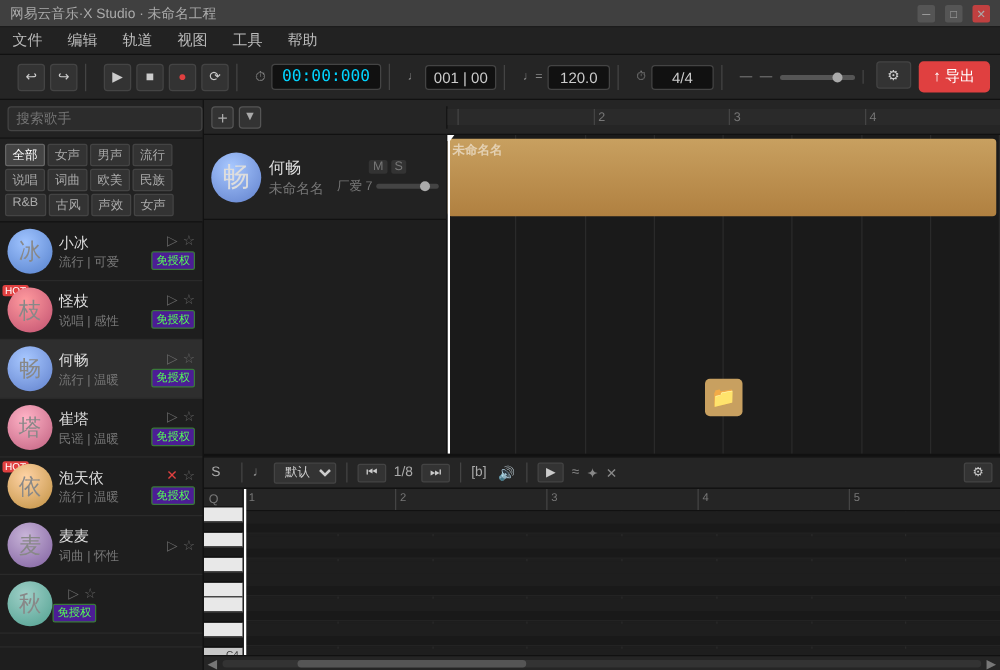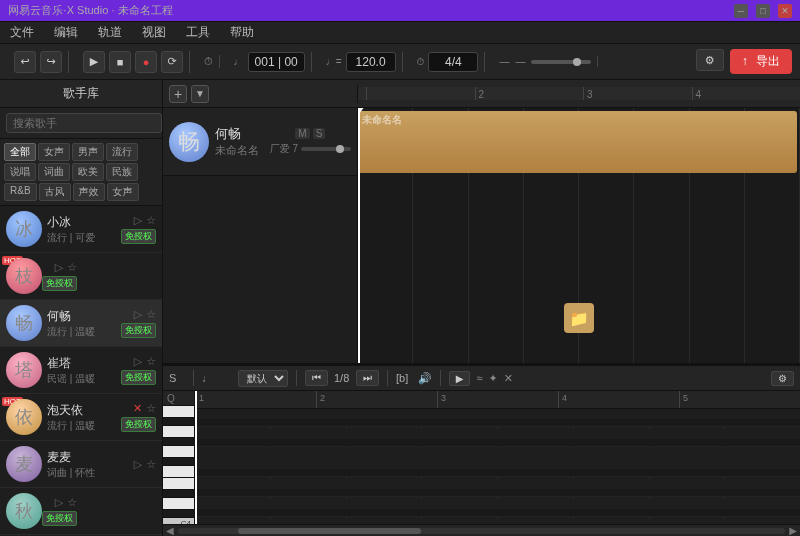--- a/index.html
+++ b/index.html
@@ -10,21 +10,21 @@
       font-family: 'Microsoft YaHei', Arial, sans-serif;
       font-size: 12px;
       color: #ccc;
       overflow: hidden;
       user-select: none;
     }
 
     
     #title-bar {
       height: 22px;
-      background: #6d28d9;
+      background: #404040;
       display: flex;
       align-items: center;
       padding: 0 8px;
       font-size: 11px;
       color: #aaa;
       border-bottom: 1px solid #111;
     }
     #title-bar .title-text { flex: 1; }
     #title-bar .win-controls { display: flex; gap: 8px; }
     #title-bar .win-btn {
@@ -100,21 +100,20 @@
 
     .export-btn {
       background: #e04040;
       border: none;
       border-radius: 4px;
       color: white;
       padding: 4px 12px;
       cursor: pointer;
       font-size: 12px;
       margin-left: auto;
-      font-family: Liberation Mono, monospace;
     }
 
     
     #main-layout {
       display: flex;
       height: calc(536px - 80px);
     }
 
     
     #singer-panel {
@@ -234,21 +233,21 @@
       align-items: flex-end;
       gap: 2px;
     }
     .singer-action-row {
       display: flex; gap: 4px;
     }
     .singer-icon { font-size: 11px; color: #666; cursor: pointer; }
 
     .free-badge {
       font-size: 9px;
-      background: #404040;
+      background: #4c1d95;
       color: #5f5;
       border-radius: 2px;
       padding: 0 3px;
       border: 1px solid #3a7a3a;
     }
     .hot-badge {
       position: absolute;
       top: 3px; left: 2px;
       font-size: 8px;
       background: #e04040;
@@ -469,21 +468,20 @@
       cursor: pointer;
     }
     .pr-select {
       background: #333;
       border: 1px solid #444;
       border-radius: 2px;
       color: #ccc;
       font-size: 10px;
       padding: 1px 4px;
       cursor: pointer;
-      margin-left: 19px;
     }
     .pr-divider {
       width: 1px; height: 16px;
       background: #444;
       margin: 0 2px;
     }
 
     #piano-roll-content {
       flex: 1;
       display: flex;
@@ -624,20 +622,21 @@
     <div class="tb-btn">↪</div>
   </div>
   <div class="toolbar-section">
     <div class="tb-btn">▶</div>
     <div class="tb-btn">■</div>
     <div class="tb-btn" style="color:#e04040;">●</div>
     <div class="tb-btn">⟳</div>
   </div>
   <div class="toolbar-section">
     <span style="font-size:11px;color:#888;">⏱</span>
+    <div class="time-display">00:00:000</div>
   </div>
   <div class="toolbar-section">
     <span style="font-size:10px;color:#888;">♩</span>
     <div class="bpm-display">001 | 00</div>
   </div>
   <div class="toolbar-section">
     <span style="font-size:10px;color:#888;">♩=</span>
     <div class="bpm-display">120.0</div>
   </div>
   <div class="toolbar-section">
@@ -653,23 +652,20 @@
   </div>
   <div style="margin-left:auto;display:flex;gap:6px;">
     <div class="tb-btn" style="width:28px;">⚙</div>
     <button class="export-btn">↑ 导出</button>
   </div>
 </div>
 
 <div id="main-layout">
 
   <div id="singer-panel">
-    <div id="singer-panel-header">
-      <span>歌手库</span>
-    </div>
     <div id="search-box">
       <input id="search-input" type="text" placeholder="搜索歌手" style="">
       <span style="color:#666;font-size:12px;">☆</span>
     </div>
     <div id="filter-tags">
       <span class="filter-tag active">全部</span>
       <span class="filter-tag">女声</span>
       <span class="filter-tag">男声</span>
       <span class="filter-tag">流行</span>
       <span class="filter-tag">说唱</span>
@@ -697,20 +693,24 @@
             <span class="singer-icon">☆</span>
           </div>
           <span class="free-badge">免授权</span>
         </div>
       </div>
 
       <div class="singer-item">
         <div class="hot-badge">HOT</div>
         <div class="singer-avatar avatar-guizhi">
           <div class="avatar-placeholder" style="font-size:18px;">枝</div>
+        </div>
+        <div class="singer-info">
+          <div class="singer-name">怪枝</div>
+          <div class="singer-tags">说唱 | 感性</div>
         </div>
         <div class="singer-actions">
           <div class="singer-action-row">
             <span class="singer-icon">▷</span>
             <span class="singer-icon">☆</span>
           </div>
           <span class="free-badge">免授权</span>
         </div>
       </div>
 

